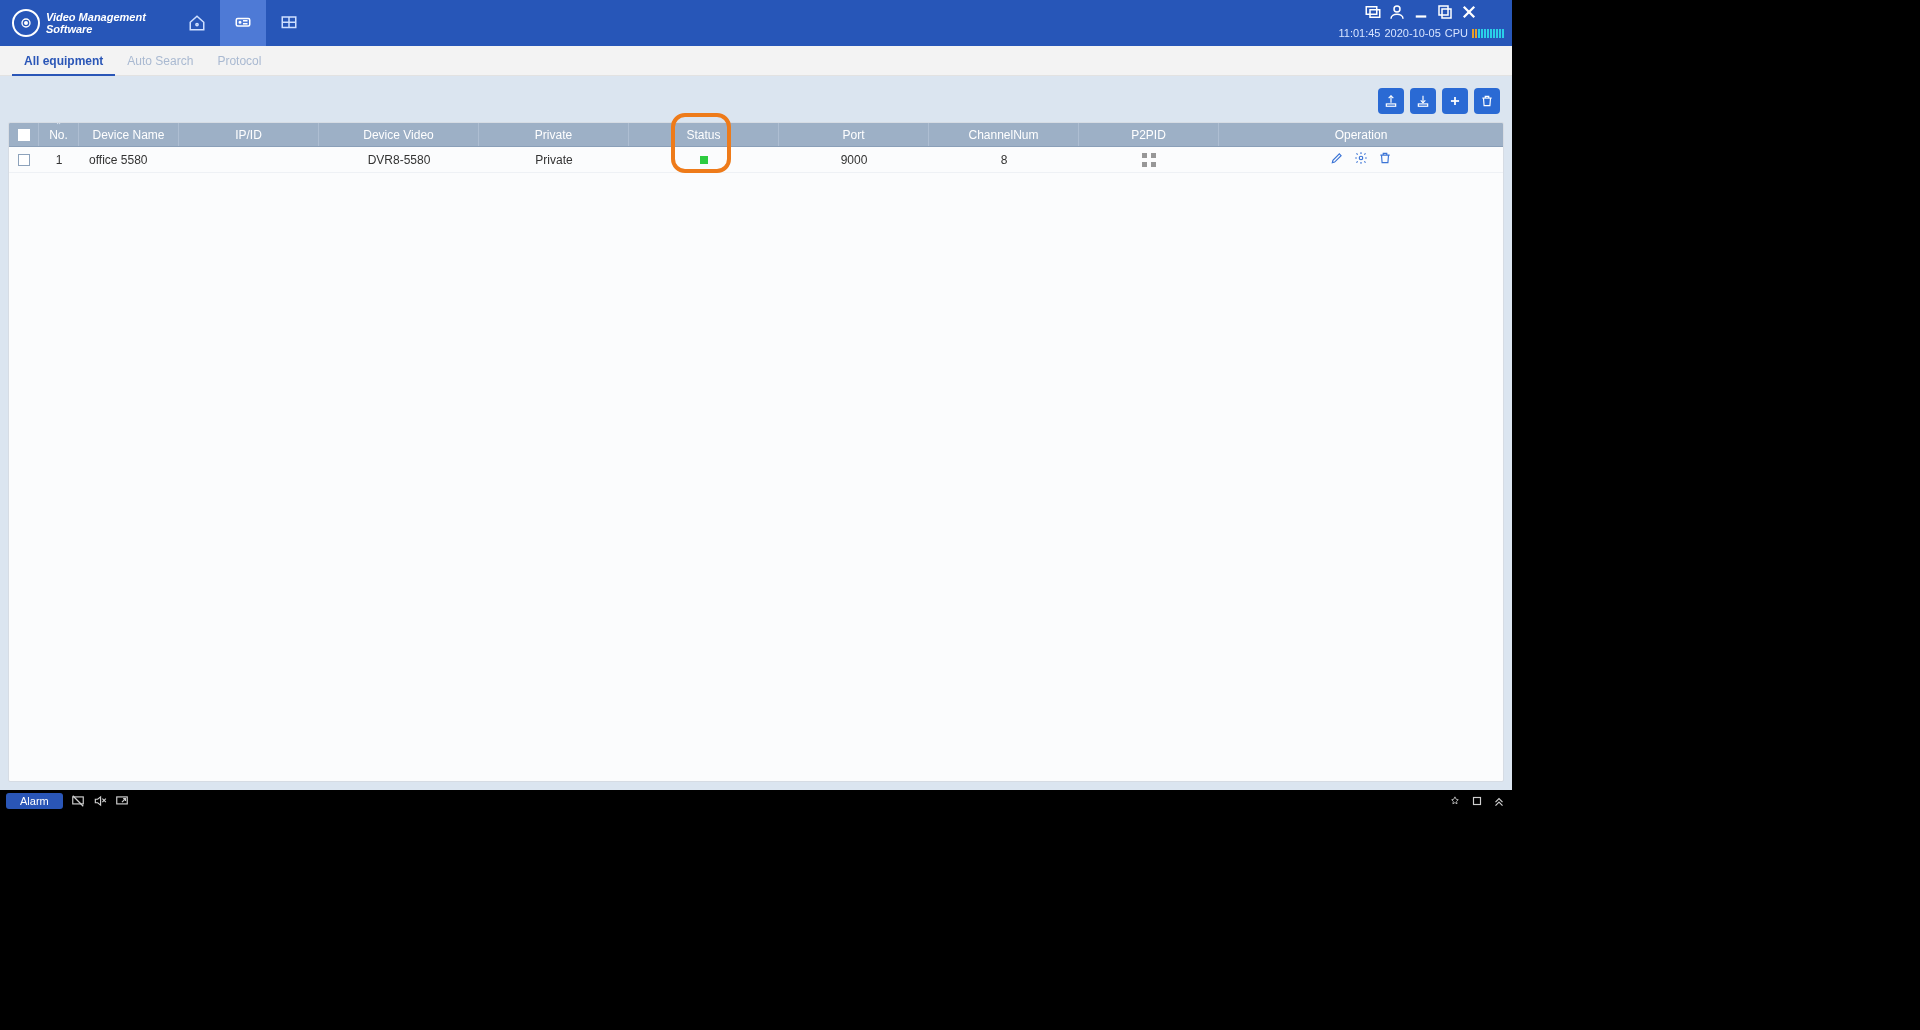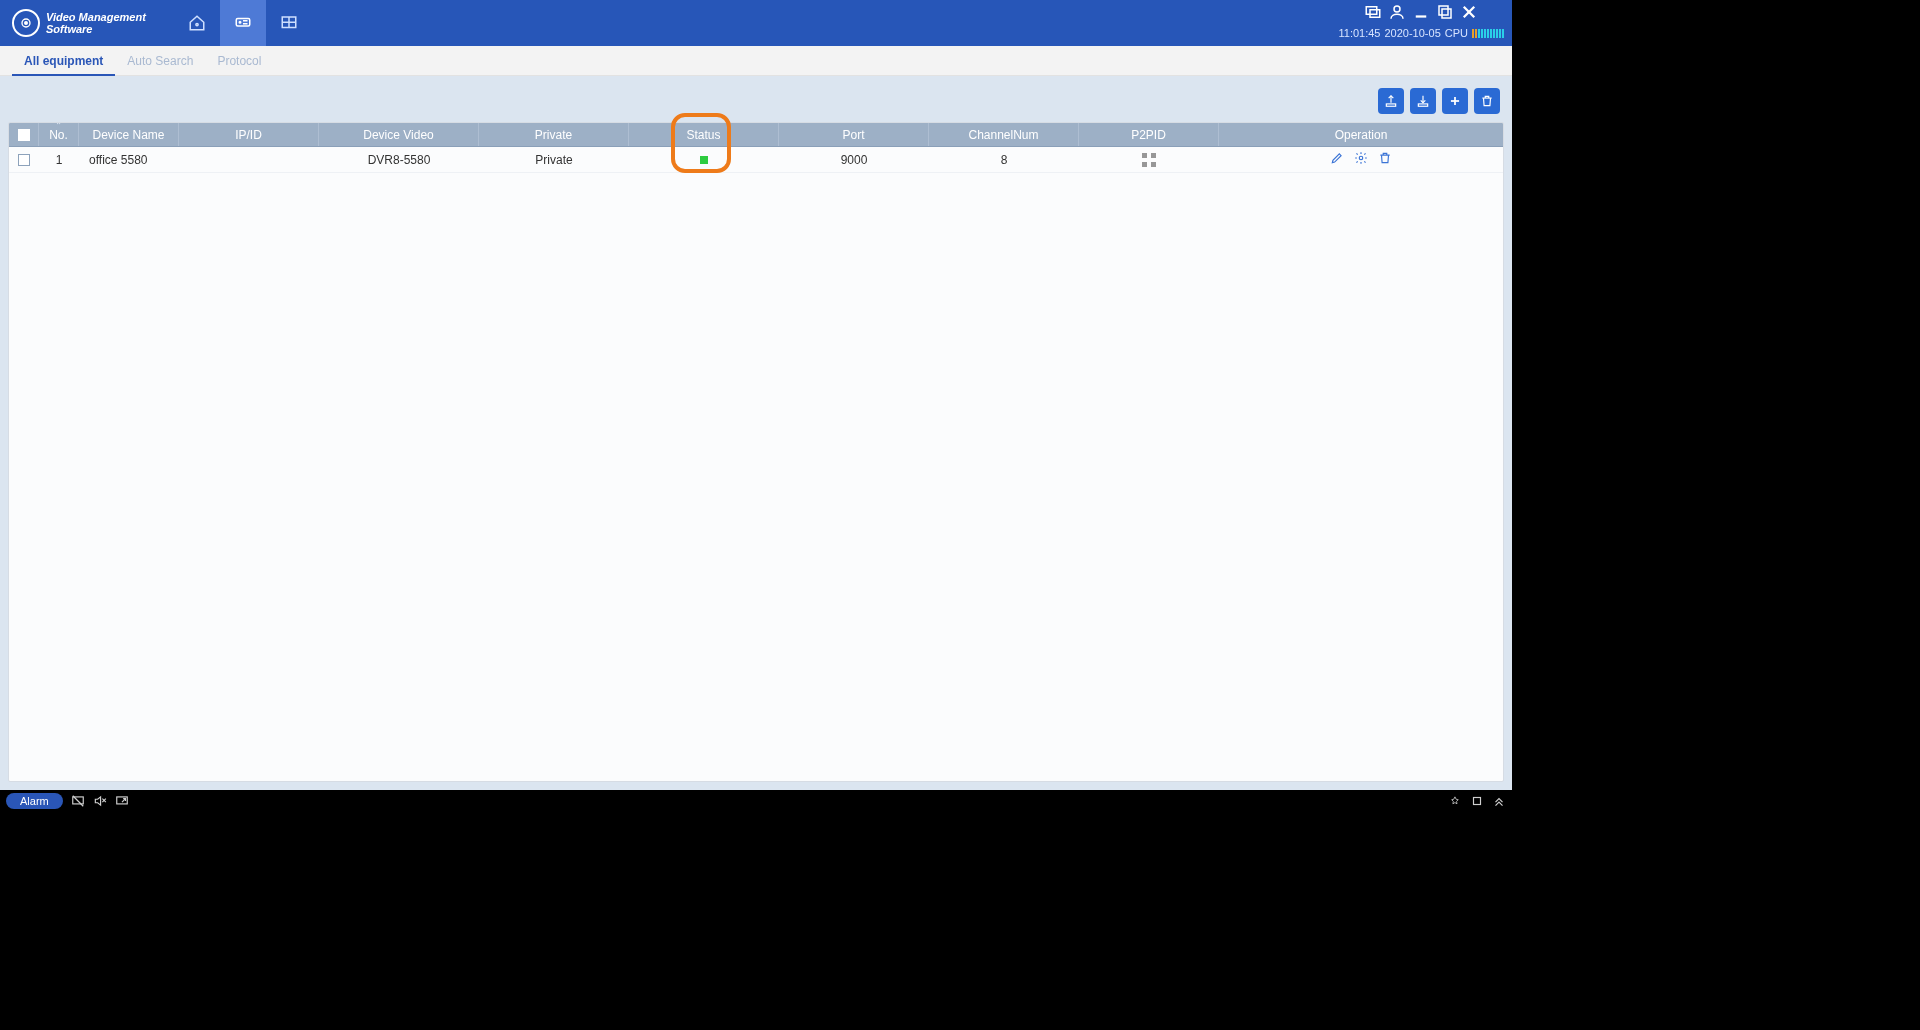--- a/index.html
+++ b/index.html
@@ -148,21 +148,21 @@
   }
   
   
   .bottombar {
     height: 22px; background:#000; color:#cfcfcf;
     display:flex; align-items:center; font-size:11px;
     padding:0 6px; justify-content:space-between;
   }
   .bottom-left{display:flex;align-items:center;gap:8px;}
   .alarm-btn{
-    background:#2a56b7;color:#fff;padding:2px 14px;border-radius:8px;font-size:11px;
+    background:#2a56b7;color:#fff;padding:2px 14px;border-radius:3px;font-size:11px;
   }
   .b-icon{color:#cfcfcf;display:flex;}
   .b-icon svg{width:14px;height:14px;}
   .bottom-right{display:flex;gap:8px;align-items:center;}
 </style>
 </head>
 <body>
 
 <div class="app">
 

